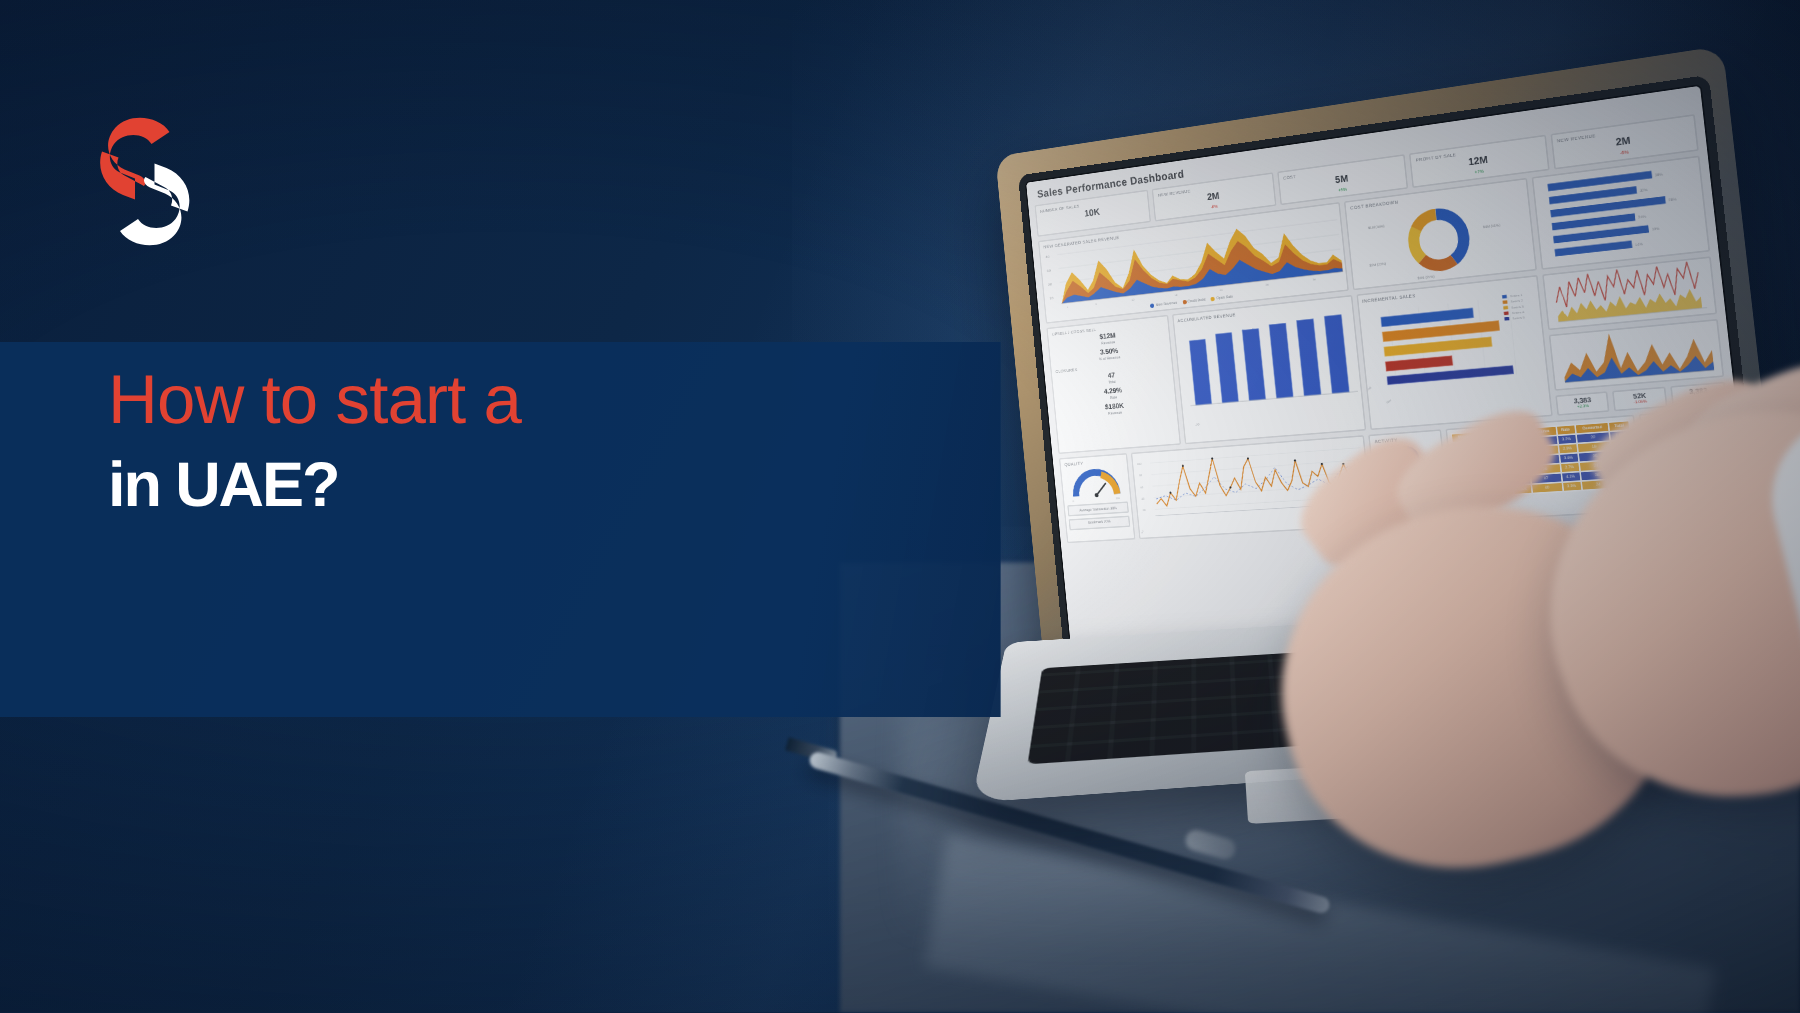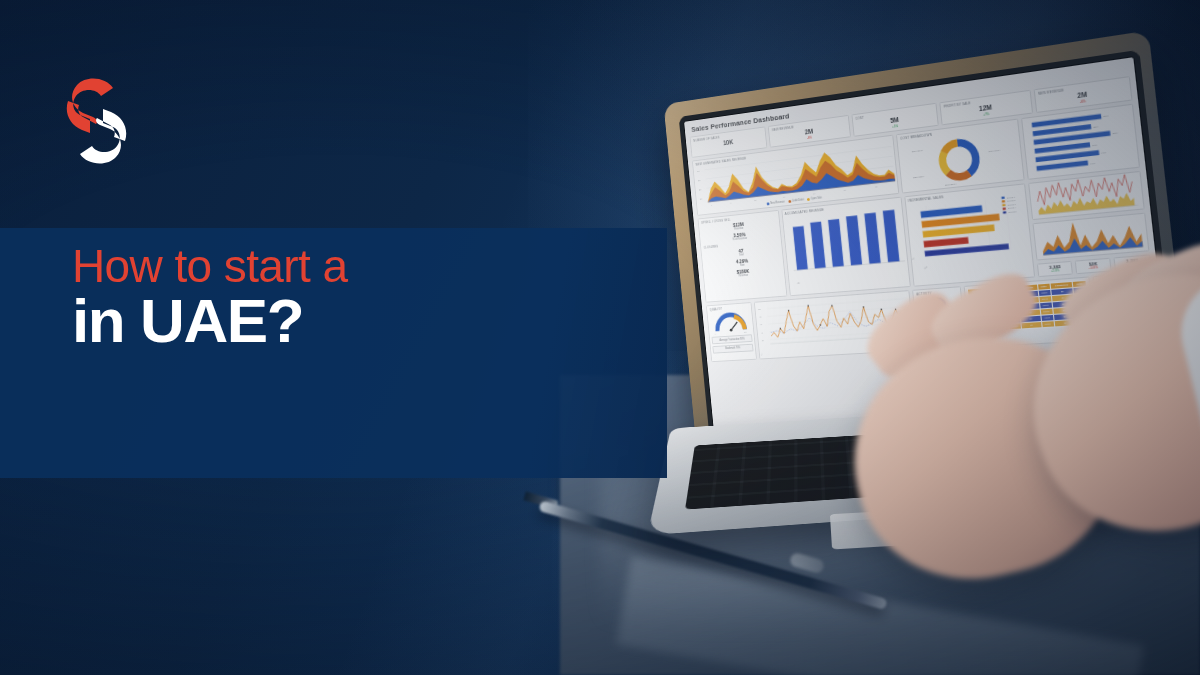--- a/index.html
+++ b/index.html
@@ -225,22 +225,23 @@
   .headline{ position:absolute; left:72px; top:243px; width:600px; }
   .h-line1{
     font-size:46px; font-weight:400; color:#e14232; letter-spacing:-.6px;
     line-height:1.0;
   }
   .h-line2{
     font-size:62px; font-weight:700; color:#ffffff; letter-spacing:-1.6px;
     line-height:1.04; margin-top:8px;
   }
   .h-line3{
-    font-size:62px; font-weight:700; color:#ffffff; letter-spacing:-1.4px;
+    font-size:42px; font-weight:700; color:#ffffff; letter-spacing:-1.4px;
     line-height:1.04;
+    margin-top:12px;
   }
 
   
   .logo{ position:absolute; left:66px; top:72px; width:62px; height:98px; }
 </style>
 </head>
 <body>
 
 <div id="stage">
 

